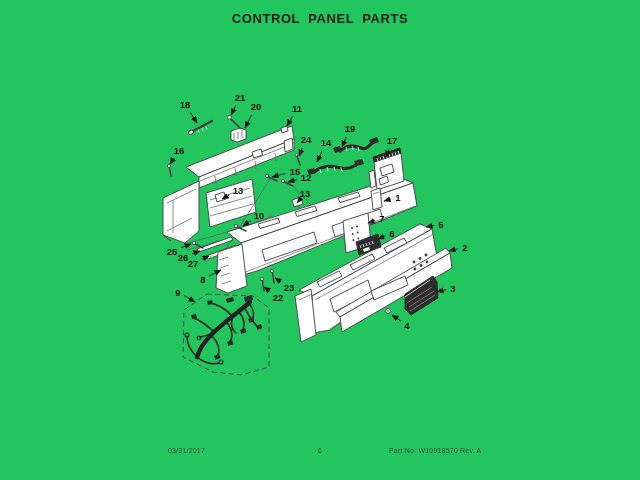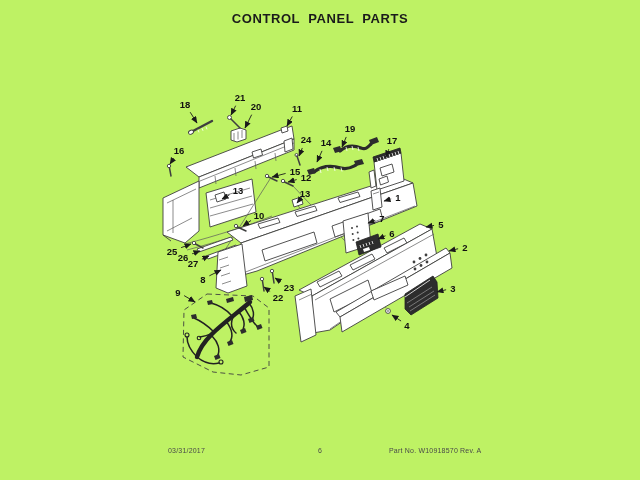--- a/index.html
+++ b/index.html
@@ -1,16 +1,16 @@
 <!DOCTYPE html>
 <html><head>
 <meta charset="utf-8">
 <style>
   html,body{margin:0;padding:0;background:#fff;}
-  .page{position:relative;width:640px;height:480px;background:#bef264;overflow:hidden;
+  .page{position:relative;width:640px;height:480px;background:#22c55e;overflow:hidden;
         font-family:"Liberation Sans",sans-serif;}
   .title{position:absolute;top:11px;left:0;width:640px;text-align:center;
          font-size:13px;font-weight:bold;letter-spacing:.6px;word-spacing:4px;color:#1b1b1b;}
   .footer{position:absolute;top:447px;left:0;width:640px;font-size:7px;color:#4a4a4a;letter-spacing:.2px;}
   .footer .date{position:absolute;left:168px;top:0;}
   .footer .page-num{position:absolute;left:0;width:640px;text-align:center;top:0;}
   .footer .part-no{position:absolute;left:389px;top:0;}
   svg{position:absolute;left:0;top:0;}
   .part{fill:#ffffff;stroke:#3f3f3f;stroke-width:.9;stroke-linejoin:round;}
   .lineart{fill:none;stroke:#3f3f3f;stroke-width:.9;stroke-linejoin:round;}

